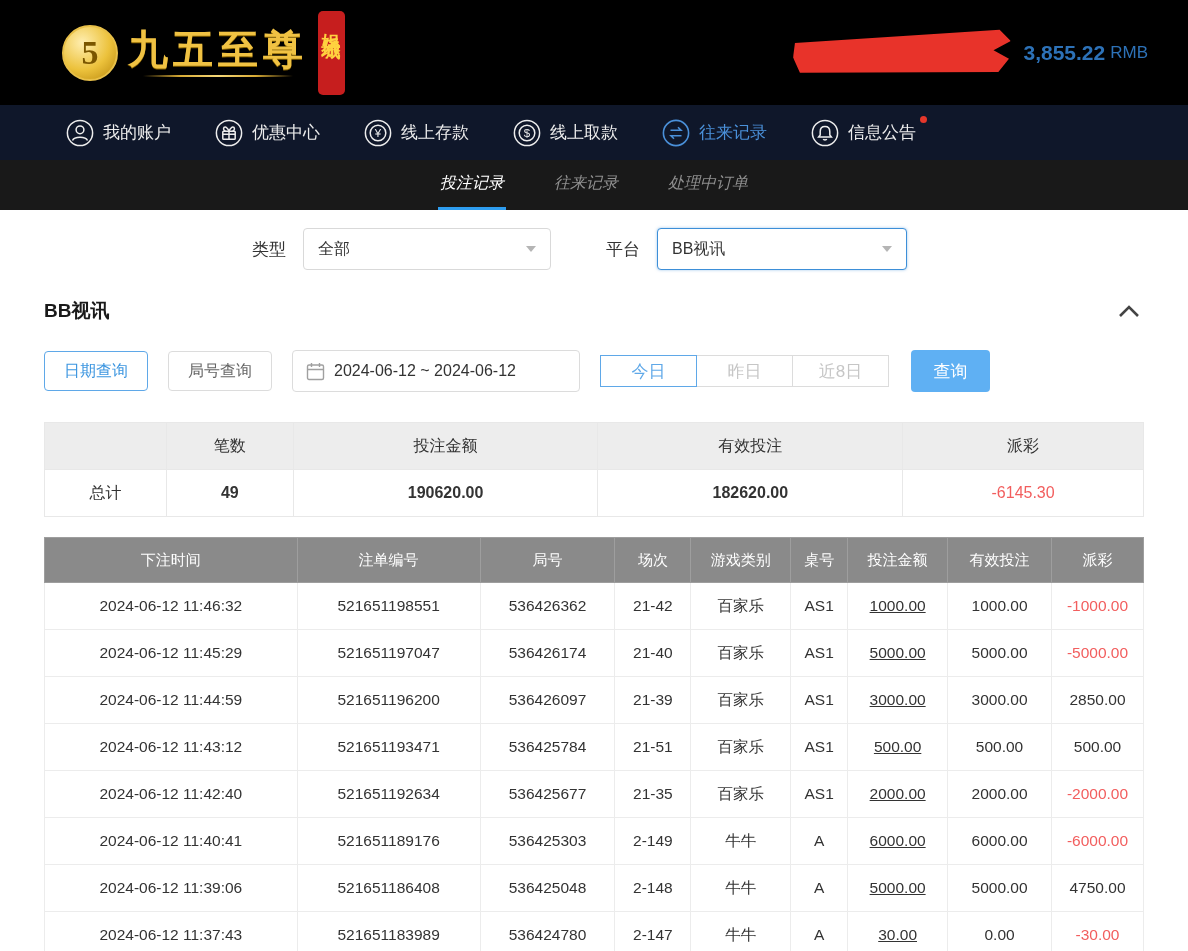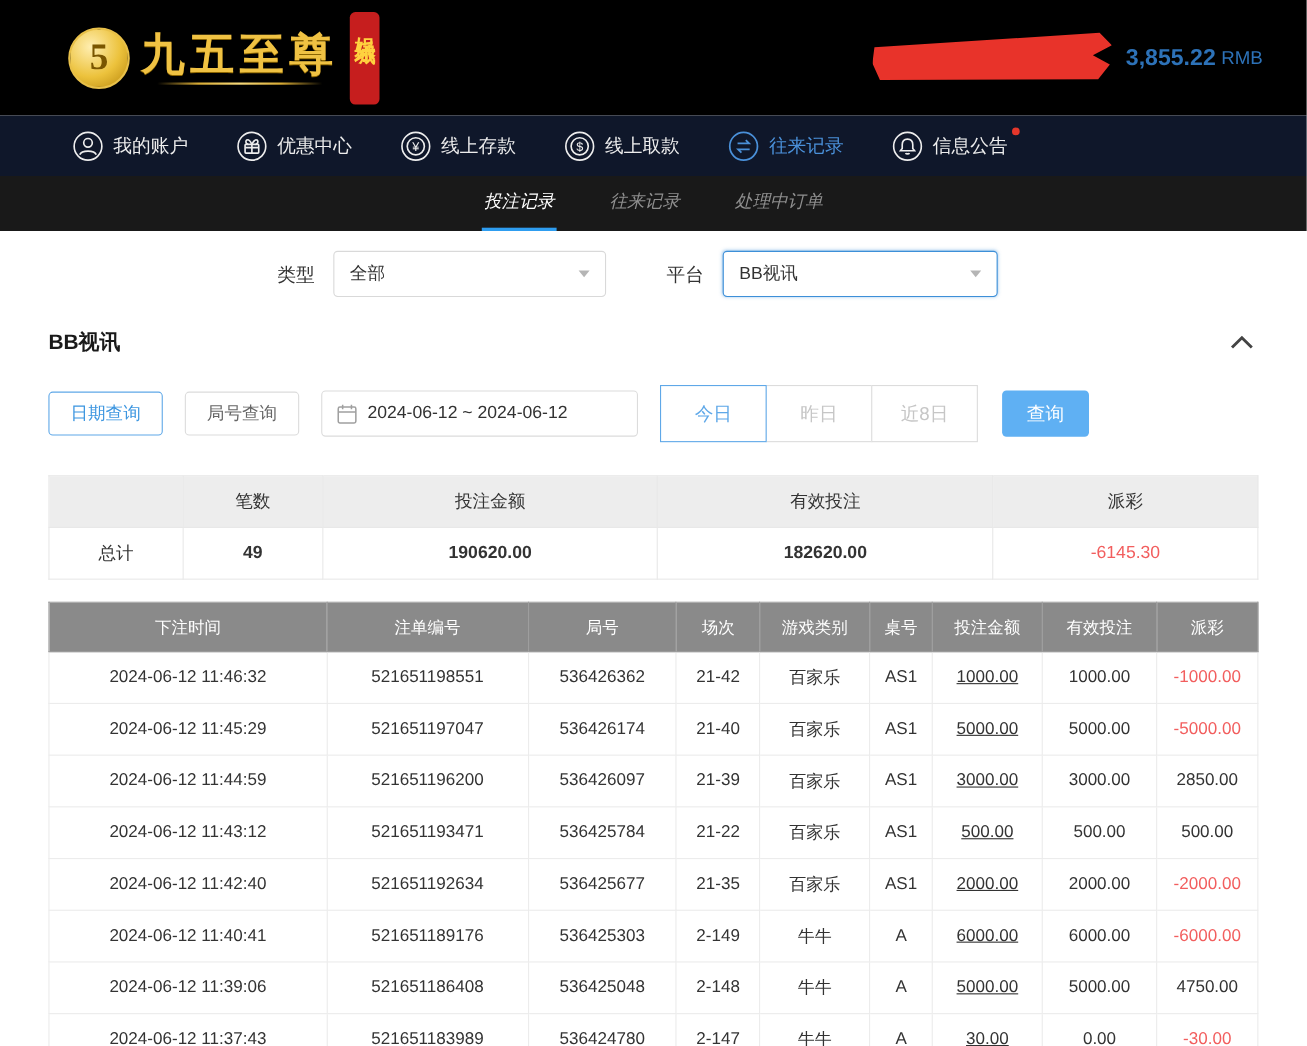--- a/index.html
+++ b/index.html
@@ -66,21 +66,21 @@
   
   .query-bar { display:flex; align-items:center; margin:26px 44px 0; }
   .btn { height:40px; border-radius:4px; background:#fff; display:flex;
     align-items:center; justify-content:center; font-size:16px; cursor:pointer; }
   .btn-date { width:104px; border:1px solid #5fa8e8; color:#3d96e0; }
   .btn-round { width:104px; border:1px solid #dcdcdc; color:#666; margin-left:20px; }
   .date-input { margin-left:20px; width:288px; height:42px; border:1px solid #dcdcdc;
     border-radius:4px; display:flex; align-items:center; gap:9px; padding:0 13px;
     font-size:16px; color:#333; cursor:pointer; background:#fff; }
   .seg { display:flex; margin-left:20px; }
-  .seg-btn { width:97px; height:52px; border:1px solid #dcdcdc; margin-left:-1px;
+  .seg-btn { width:97px; height:32px; border:1px solid #dcdcdc; margin-left:-1px;
     display:flex; align-items:center; justify-content:center; font-size:17px;
     color:#c6c6c6; background:#fff; cursor:pointer; }
   .seg-btn:first-child { margin-left:0; }
   .seg-btn.active { border-color:#5fa8e8; color:#5fa8e8; position:relative; z-index:1; }
   .btn-search { width:79px; height:42px; margin-left:22px; background:#5fb0f3;
     color:#fff; border:none; font-size:17px; }
 
   
   .summary-table { margin:30px 44px 0; width:1100px; border-collapse:collapse; }
   .summary-table th, .summary-table td { border:1px solid #e8e8e8; height:47px;
@@ -309,21 +309,21 @@
     <td>百家乐</td>
     <td>AS1</td>
     <td class="amt-link">3000.00</td>
     <td>3000.00</td>
     <td>2850.00</td>
   </tr>
       <tr class="detail-row">
     <td>2024-06-12 11:43:12</td>
     <td>521651193471</td>
     <td>536425784</td>
-    <td>21-22</td>
+    <td>21-51</td>
     <td>百家乐</td>
     <td>AS1</td>
     <td class="amt-link">500.00</td>
     <td>500.00</td>
     <td>500.00</td>
   </tr>
       <tr class="detail-row">
     <td>2024-06-12 11:42:40</td>
     <td>521651192634</td>
     <td>536425677</td>

